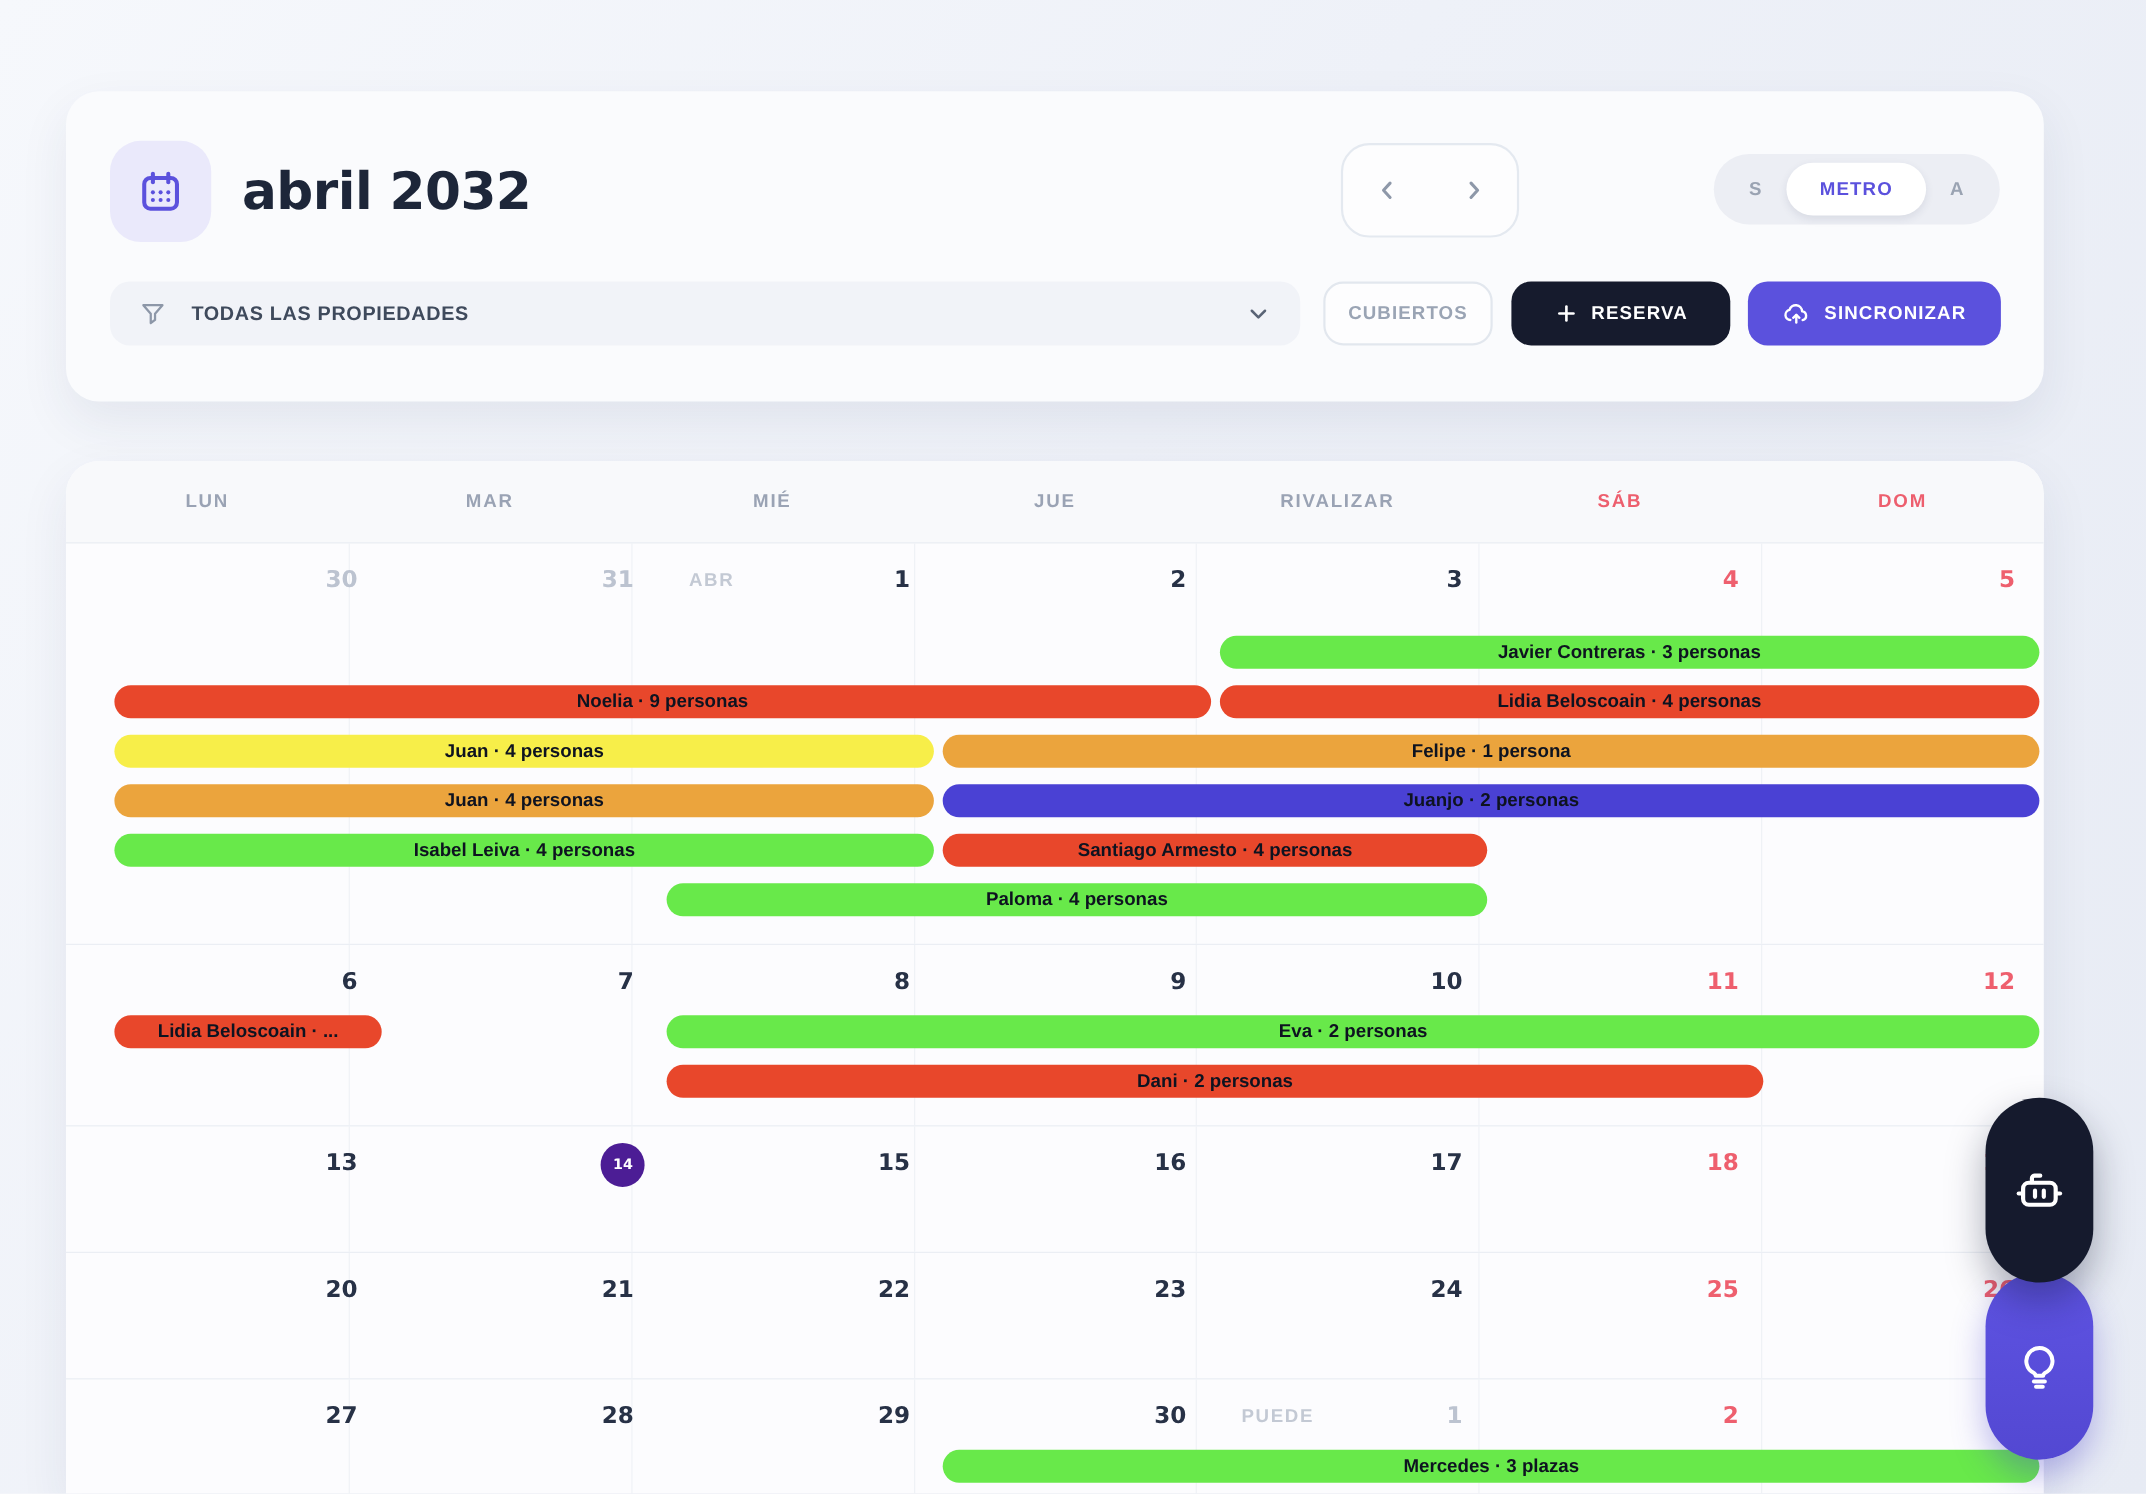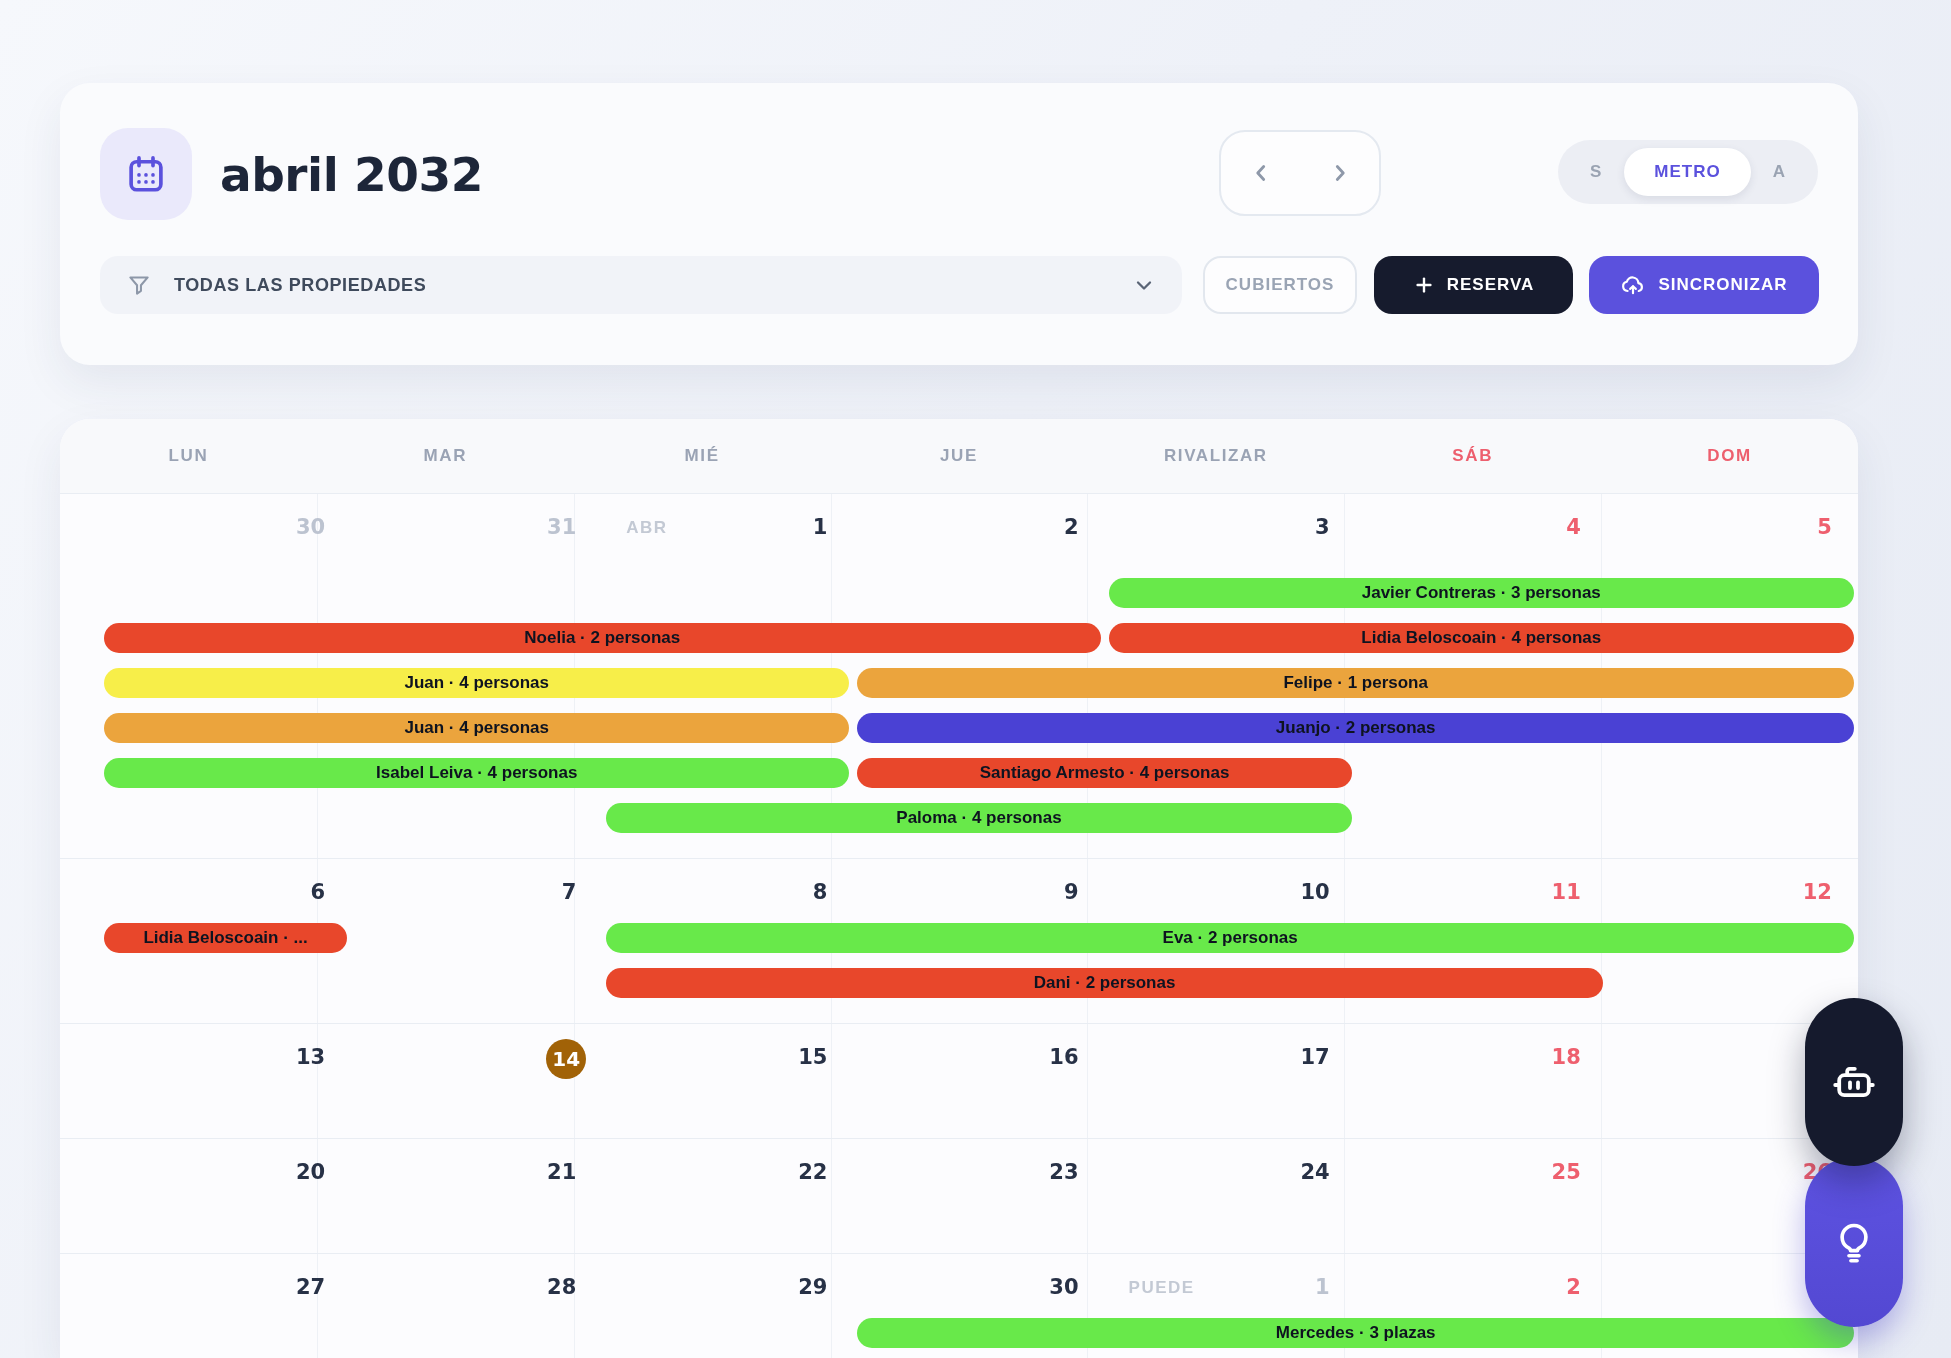--- a/index.html
+++ b/index.html
@@ -40,21 +40,21 @@
   .day-header span.wknd { color:#ed5f6e; }
   .week { position:relative; border-bottom:1px solid #e9edf3;padding-left:40px; }
   .vline { position:absolute; top:0; bottom:0; width:1px; background:#eef1f6; }
   .date-strip { position:relative; height:64px; display:grid; grid-template-columns:repeat(7,1fr); }
   .week-first .date-strip { height:84px; }
   .date-cell { display:flex; align-items:flex-start; justify-content:flex-end; padding:21px 26px 0 24px; cursor:pointer; }
   .date-cell .month-prefix { margin-right:auto; font-size:17px; font-weight:800; color:#c3c9d4; letter-spacing:1.5px; padding-top:3px; }
   .date-num { font-size:21px; font-weight:800; color:#273146; font-family:"DejaVu Sans","Liberation Sans",sans-serif; }
   .date-num.muted { color:#bcc3d0; }
   .date-num.wknd { color:#ee5f6e; }
-  .date-num.today { background:#a16207; color:#ffffff; width:40px; height:40px; border-radius:50%; display:flex; align-items:center; justify-content:center; margin:-6px -10px 0 4px; font-size:20px; }
+  .date-num.today { background:#4c1d95; color:#ffffff; width:40px; height:40px; border-radius:50%; display:flex; align-items:center; justify-content:center; margin:-6px -10px 0 4px; font-size:13px; }
   .bars-area { position:relative; padding-bottom:10px; }
   .week-empty .bars-area { height:50px; }
   .lane { position:relative; height:30px; margin-bottom:15px; }
   .bar { position:absolute; top:0; height:30px; border-radius:15px; display:flex; align-items:center; justify-content:center; font-size:17px; font-weight:800; color:#0e1320; overflow:hidden; white-space:nowrap; cursor:pointer; }
   
   .float-btn { position:absolute; width:98px; border-radius:49px; display:flex; align-items:center; justify-content:center; cursor:pointer; }
   .float-robot { left:1805px; top:998px; height:168px; background:#151a2d; box-shadow:0 16px 35px rgba(15,20,45,0.35); z-index:3; }
   .float-bulb { left:1805px; top:1157px; height:170px; background:linear-gradient(180deg,#5e53e2,#5348d2); box-shadow:0 14px 30px rgba(70,60,200,0.35); z-index:2; }
   svg { display:block; }
 </style>
@@ -188,21 +188,21 @@
           </div>
           <div class="date-cell">
             <span class="date-num wknd">5</span>
           </div>
         </div>
         <div class="bars-area">
           <div class="lane">
             <div class="bar" style="background: rgb(104, 233, 74); left: calc(57.1429% + 4px); width: calc(42.8571% - 8px);">Javier Contreras · 3 personas</div>
           </div>
           <div class="lane">
-            <div class="bar" style="background: rgb(232, 71, 43); left: calc(0% + 4px); width: calc(57.1429% - 8px);">Noelia · 2 personas</div>
+            <div class="bar" style="background: rgb(232, 71, 43); left: calc(0% + 4px); width: calc(57.1429% - 8px);">Noelia · 9 personas</div>
             <div class="bar" style="background: rgb(232, 71, 43); left: calc(57.1429% + 4px); width: calc(42.8571% - 8px);">Lidia Beloscoain · 4 personas</div>
           </div>
           <div class="lane">
             <div class="bar" style="background: rgb(247, 238, 73); left: calc(0% + 4px); width: calc(42.8571% - 8px);">Juan · 4 personas</div>
             <div class="bar" style="background: rgb(235, 164, 61); left: calc(42.8571% + 4px); width: calc(57.1429% - 8px);">Felipe · 1 persona</div>
           </div>
           <div class="lane">
             <div class="bar" style="background: rgb(235, 164, 61); left: calc(0% + 4px); width: calc(42.8571% - 8px);">Juan · 4 personas</div>
             <div class="bar" style="background: rgb(74, 65, 212); left: calc(42.8571% + 4px); width: calc(57.1429% - 8px);">Juanjo · 2 personas</div>
           </div>

